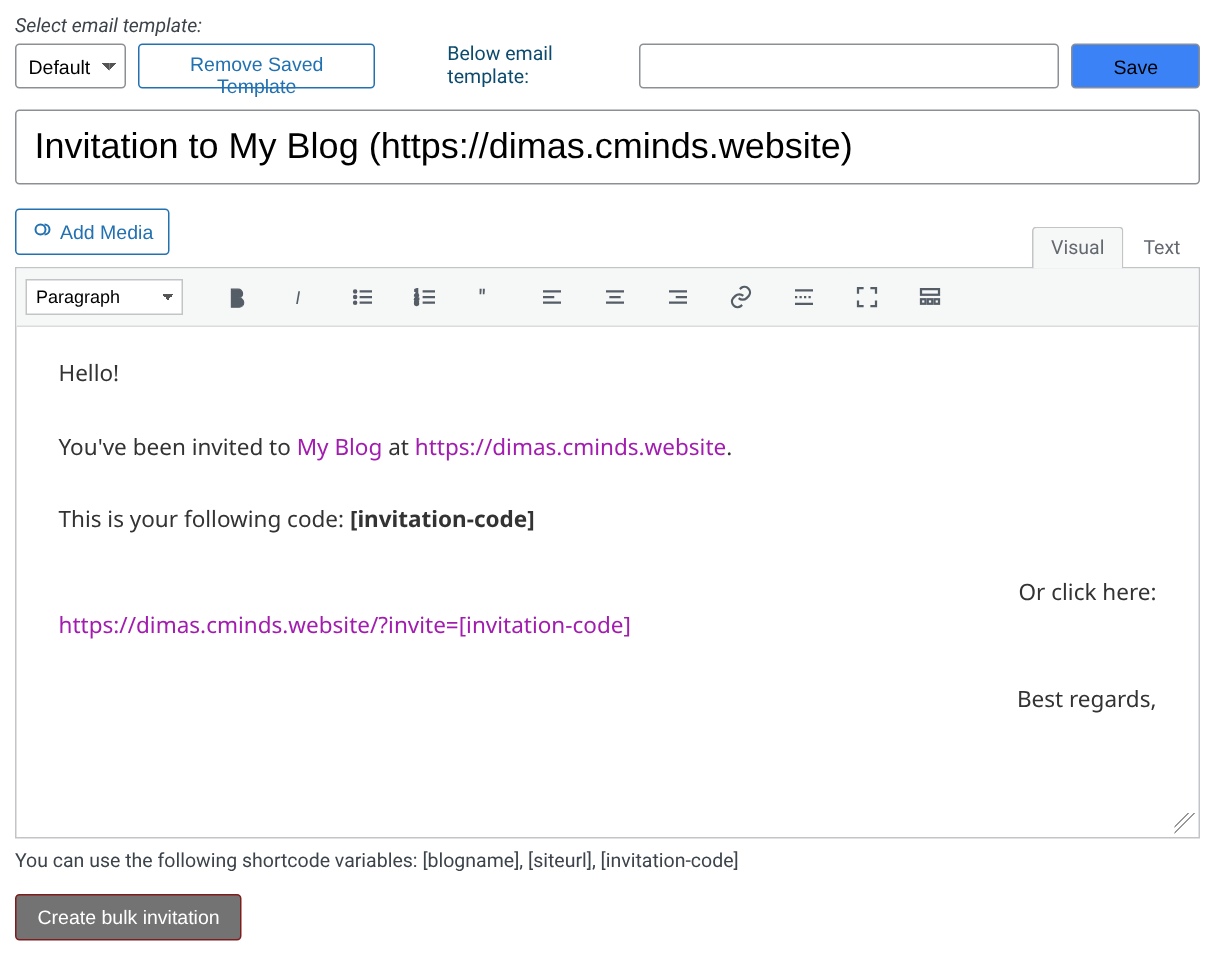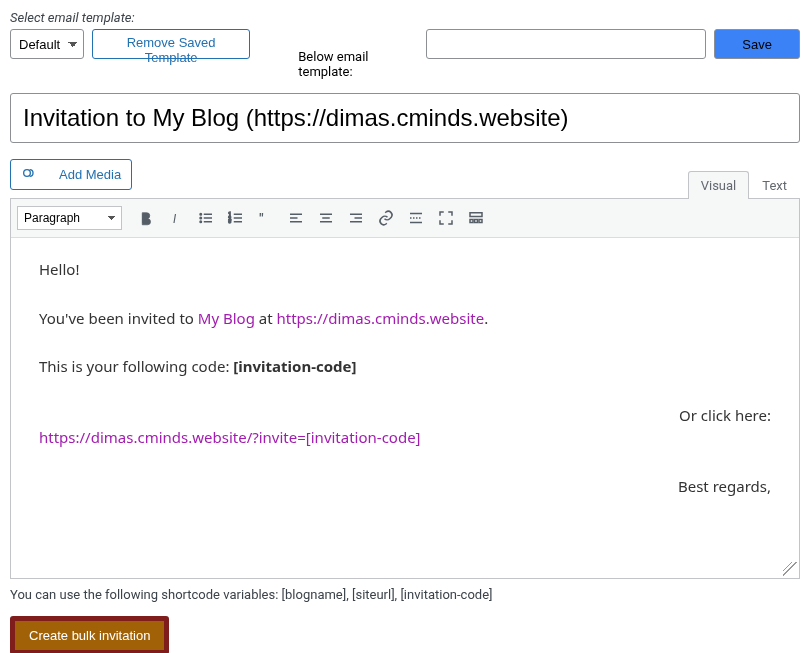--- a/index.html
+++ b/index.html
@@ -43,22 +43,21 @@
     color: #2271b1;
     padding: 5px 10px;
     border-radius: 3px;
     font-size: 13px;
     height: 30px;
     cursor: pointer;
   }
   .below-label {
     margin-left: 40px;
     font-size: 13px;
-    color: #000000;
-    margin-top: 20px;
+    color: #0c4a6e;
   }
   .below-input {
     flex: 1;
     border: 1px solid #8c8f94;
     border-radius: 3px;
     height: 30px;
     padding: 4px 8px;
     font-size: 13px;
     min-width: 280px;
   }
@@ -82,21 +81,21 @@
   }
   .editor-top {
     display: flex;
     justify-content: space-between;
     align-items: flex-end;
     margin-bottom: 0;
   }
   .add-media-btn {
     display: inline-flex;
     align-items: center;
-    gap: 22px;
+    gap: 3px;
     background: #fff;
     border: 1px solid #2271b1;
     color: #2271b1;
     padding: 5px 10px;
     border-radius: 3px;
     font-size: 13px;
     cursor: pointer;
     margin-bottom: 8px;
   }
   .add-media-btn svg { width: 16px; height: 16px; }
@@ -123,21 +122,21 @@
   .editor-wrap {
     border: 1px solid #c3c4c7;
     border-radius: 0;
   }
   .toolbar {
     background: #f6f7f7;
     border-bottom: 1px solid #dcdcde;
     padding: 5px 6px;
     display: flex;
     align-items: center;
-    gap: 2px;
+    gap: 14px;
   }
   .format-select {
     border: 1px solid #c3c4c7;
     background: #fff;
     font-size: 12px;
     padding: 2px 18px 2px 6px;
     height: 24px;
     width: 105px;
     margin-right: 8px;
     appearance: none;
@@ -178,22 +177,22 @@
     cursor: nwse-resize;
     background:
       linear-gradient(135deg, transparent 0 6px, #999 6px 7px, transparent 7px 9px, #999 9px 10px, transparent 10px);
   }
   .hint {
     font-size: 13px;
     color: #3c434a;
     margin: 8px 0 14px 0;
   }
   .btn-primary {
-    background: #a16207;
-    border: 5px solid #7f1d1d;
+    background: #737373;
+    border: 1px solid #7f1d1d;
     color: #fff;
     padding: 7px 14px;
     border-radius: 3px;
     font-size: 13px;
     cursor: pointer;
   }
 </style>
 </head>
 <body>
 

